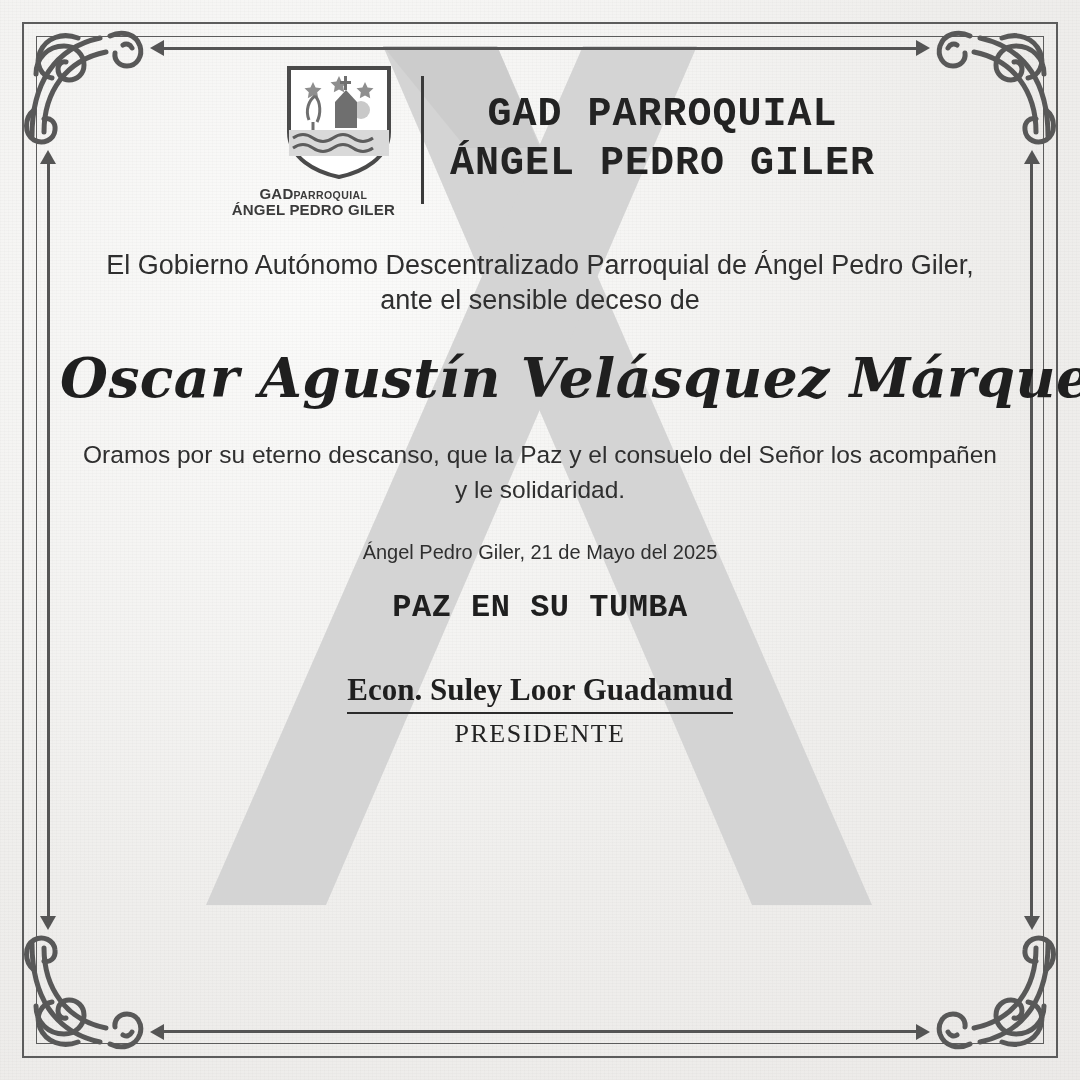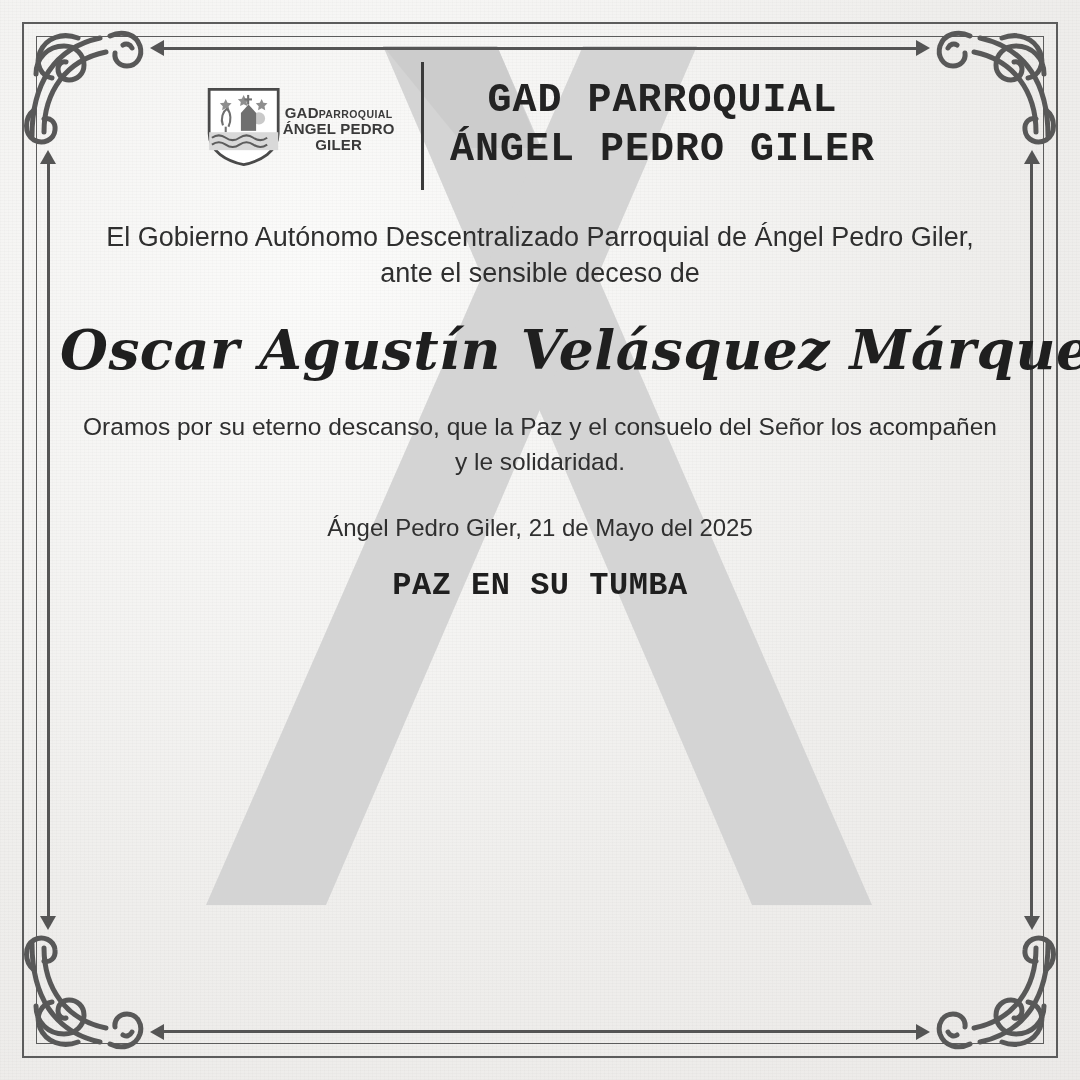--- a/index.html
+++ b/index.html
@@ -81,21 +81,22 @@
   #header {
     display: flex;
     align-items: center;
     justify-content: center;
     gap: 26px;
     padding-top: 8px;
   }
   #logo-block {
     width: 190px;
     display: flex;
-    align-items: center;
+    flex-direction: column;
+    align-items: flex-end;
   }
   #shield { width: 112px; height: 118px; }
   #logo-caption {
     margin-top: 6px;
     line-height: 1.05;
   }
   #logo-caption .l1 {
     font-size: 15px;
     font-weight: 700;
     letter-spacing: .2px;
@@ -152,21 +153,21 @@
     font-size: 24.5px;
     line-height: 1.42;
     color: #2f2f2f;
     padding: 0 14px;
   }
   #body-text p { margin: 0; }
   #body-text .gap { height: 2px; }
 
   #place-date {
     margin-top: 34px;
-    font-size: 24px;
+    font-size: 20px;
     color: #2f2f2f;
   }
 
   #peace-line {
     margin-top: 25px;
     font-family: Liberation Mono, monospace;
     font-weight: 700;
     font-size: 32px;
     letter-spacing: 0.5px;
     color: #1f1f1f;
@@ -330,16 +331,20 @@
 
     <div id="body-text">
       <div class="gap"></div>
       <p>Oramos por su eterno descanso, que la Paz y el consuelo del Señor los acompañen y le solidaridad.</p>
     </div>
 
     <div id="place-date">Ángel Pedro Giler, 21 de Mayo del 2025</div>
 
     <div id="peace-line">PAZ EN SU TUMBA</div>
 
+    <div id="signature">
+      <div id="signature-name">Econ. Suley Loor Guadamud</div>
+      <div id="signature-role">PRESIDENTE</div>
+    </div>
 
 
   </div>
 </div>
 
 </body></html>

